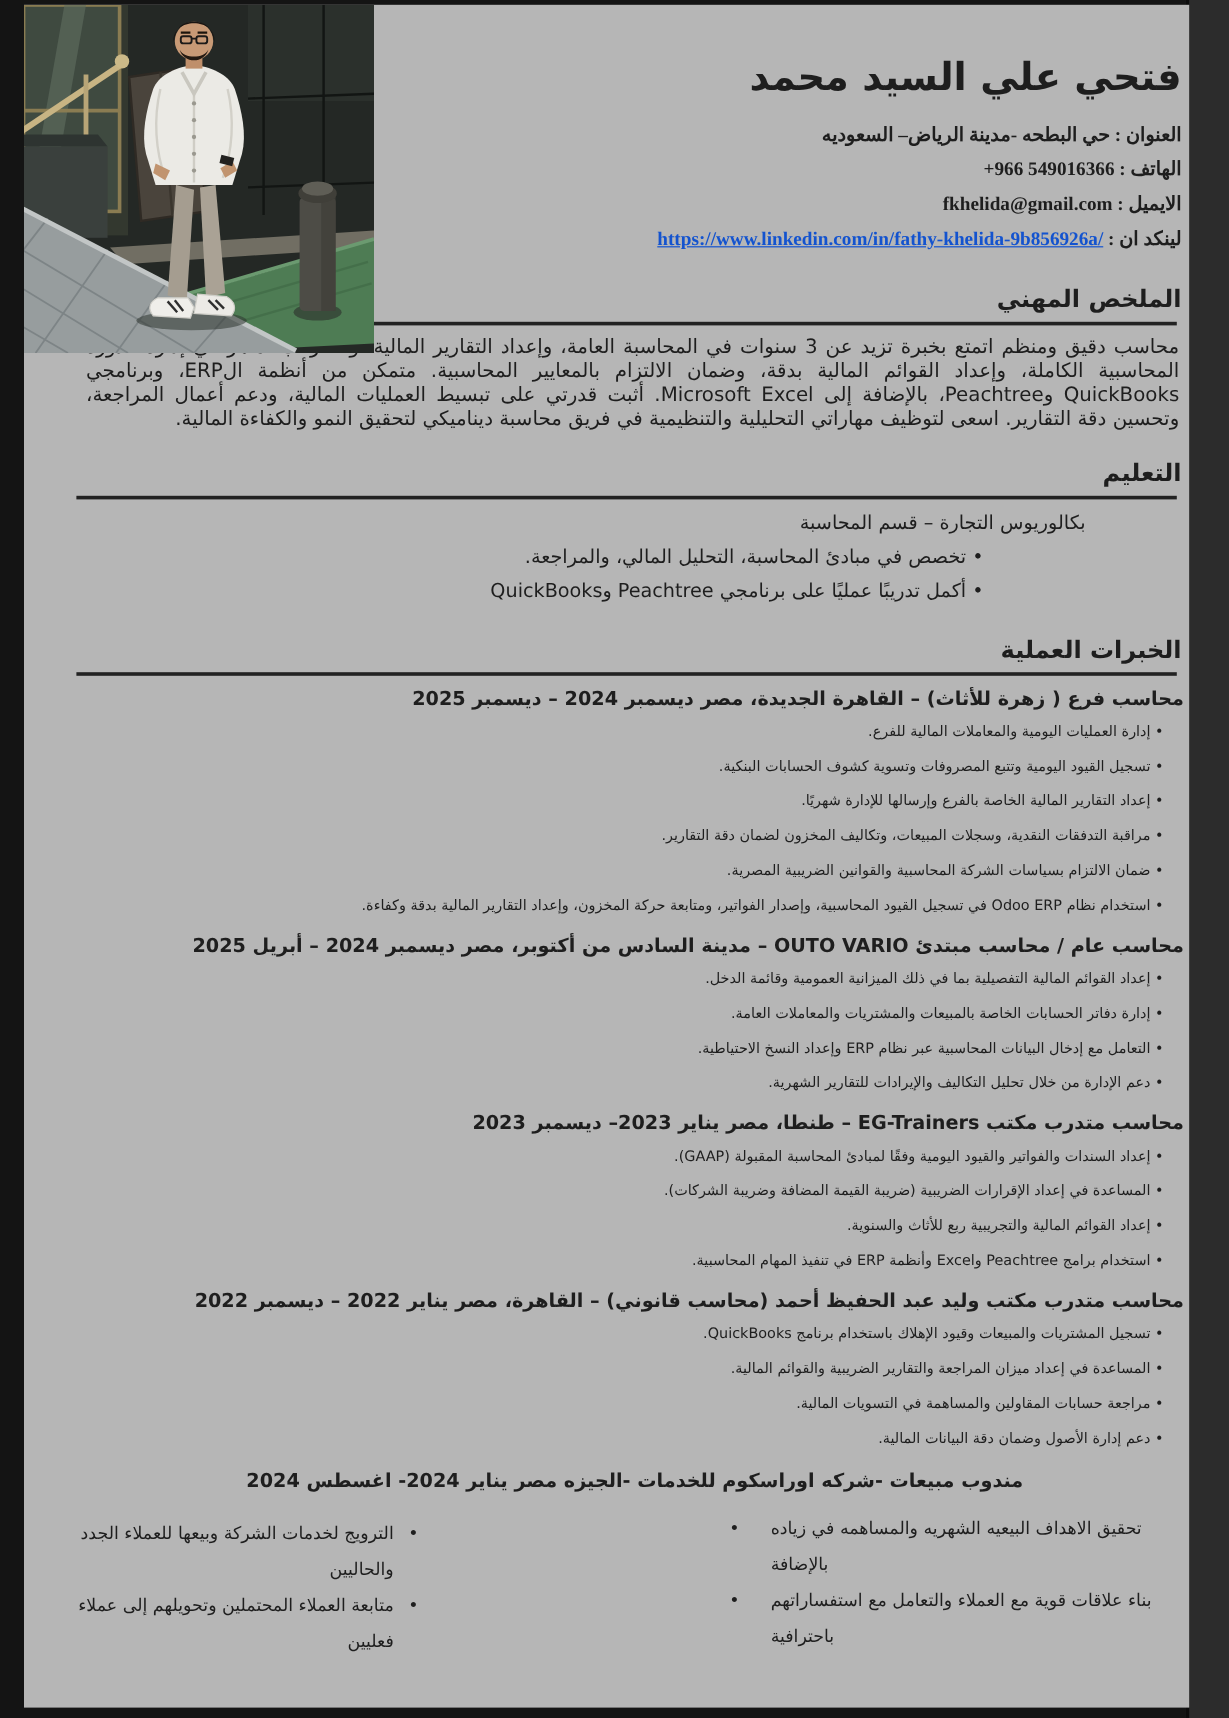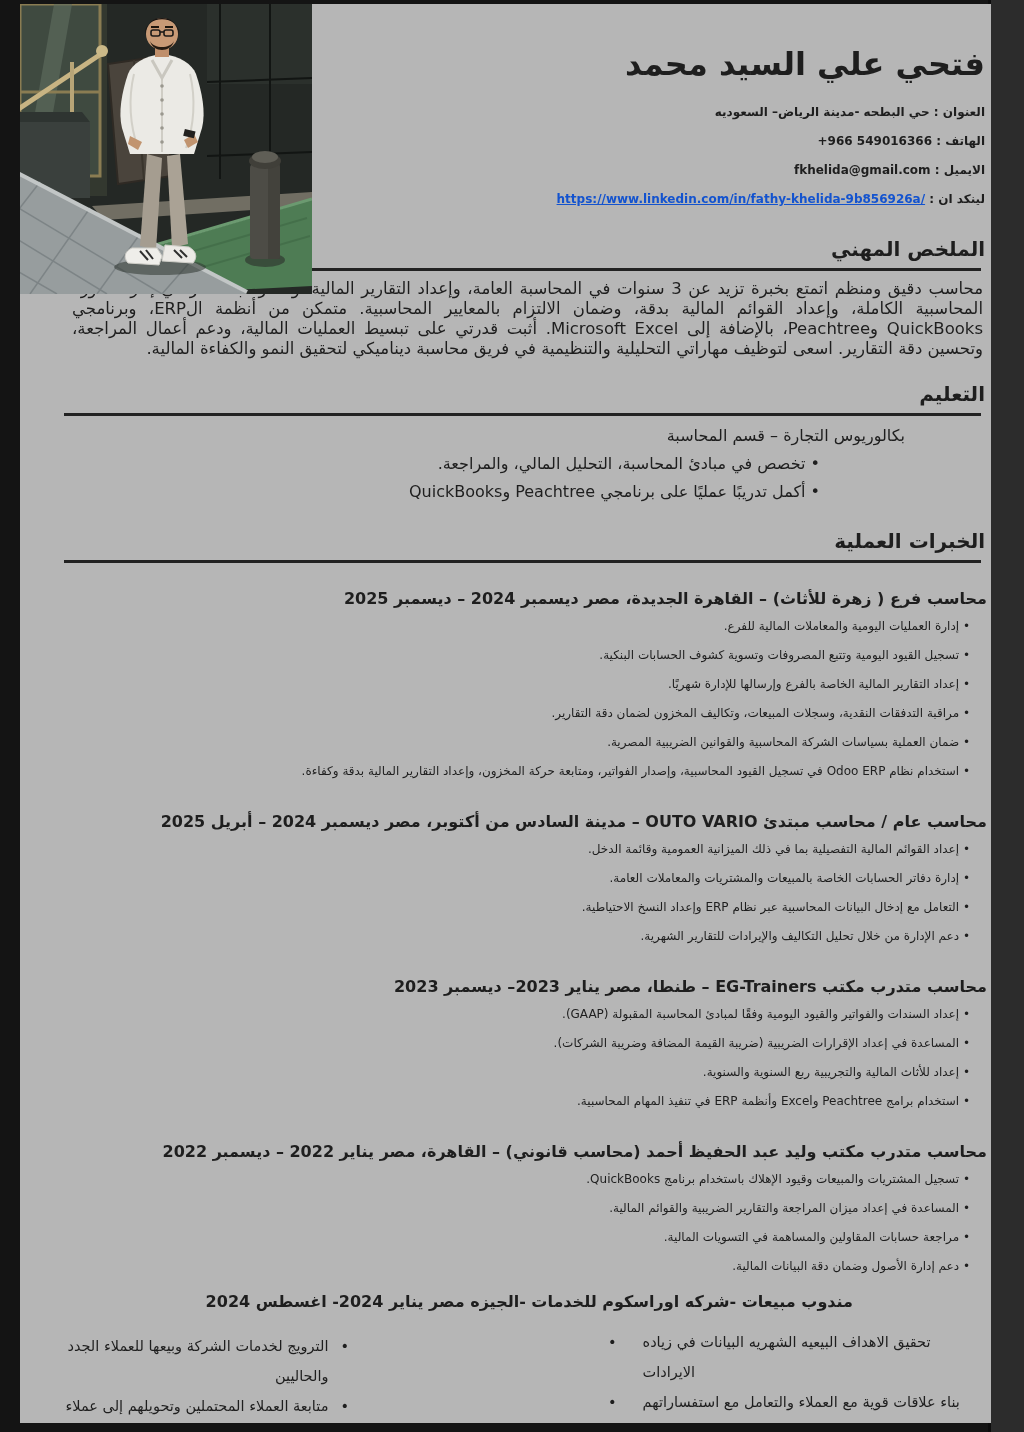--- a/index.html
+++ b/index.html
@@ -11,30 +11,30 @@
   .right-strip{position:absolute;top:0;right:0;width:33px;height:100%;
     background:#2c2c2c;border-left:3px solid #0c0c0c;}
   .page{
     position:absolute;left:20px;top:4px;width:971px;height:1419px;
     background:#b6b6b6;color:#1e1e1e;direction:rtl;text-align:right;
     overflow:hidden;
   }
   .photo{position:absolute;left:-8px;top:0;width:300px;height:290px;}
   .header{padding:38px 6px 0 0;}
   .name{font-size:32px;font-weight:bold;line-height:44px;margin-bottom:12px;}
-  .contact-line{font-size:12px;font-weight:bold;line-height:29px;}
+  .contact-line{font-size:16px;font-weight:bold;line-height:29px;font-family:Liberation Serif, serif;}
   .ltr{direction:ltr;unicode-bidi:isolate;}
   .link{color:#1353cf;text-decoration:underline;}
   .sec-h{font-size:20px;font-weight:bold;padding-left:8px;margin:20px 6px 0 0;line-height:30px;}
   .rule{border-top:3px solid #222;margin:4px 10px 0 44px;height:0;}
   .summary{font-size:16.5px;line-height:20px;text-align:justify;margin:8px 8px 0 52px;}
   .edu{margin:6px 86px 0 0;font-size:16px;line-height:28px;}
   .edu .li{padding-right:85px;}
   .li::before{content:"• ";}
-  .xp-title{font-weight:bold;font-size:16px;margin:23px 4px 0 0;line-height:26px;white-space:nowrap;}
+  .xp-title{font-weight:bold;font-size:16px;margin:6px 4px 0 0;line-height:26px;white-space:nowrap;}
   .xp-li{font-size:12px;line-height:29px;padding:0 21px 0 40px;}
   .sales-title{font-weight:bold;font-size:16px;margin:8px 138px 0 0;line-height:26px;white-space:nowrap;}
   .sales{position:relative;height:100px;margin-top:6px;font-size:14.5px;}
   .sales .row{display:flex;line-height:30px;}
   .col-r{position:absolute;right:31px;top:6px;width:352px;direction:ltr;text-align:left;}
   .col-r .row{gap:26px;}
   .col-r .txt{direction:rtl;unicode-bidi:isolate;}
   .col-l{position:absolute;left:37px;top:10px;width:292px;direction:rtl;}
   .col-l .row{gap:12px;justify-content:flex-start;}
   .bullet-dot{flex:0 0 auto;}
@@ -172,55 +172,55 @@
 
   <div class="sec-h">الخبرات العملية</div>
   <div class="rule"></div>
 
   <div>
     <div class="xp-title">محاسب فرع ( زهرة للأثاث) – القاهرة الجديدة، مصر ديسمبر 2024 – ديسمبر 2025</div>
     <div class="xp-li li">إدارة العمليات اليومية والمعاملات المالية للفرع.</div>
     <div class="xp-li li">تسجيل القيود اليومية وتتبع المصروفات وتسوية كشوف الحسابات البنكية.</div>
     <div class="xp-li li">إعداد التقارير المالية الخاصة بالفرع وإرسالها للإدارة شهريًا.</div>
     <div class="xp-li li">مراقبة التدفقات النقدية، وسجلات المبيعات، وتكاليف المخزون لضمان دقة التقارير.</div>
-    <div class="xp-li li">ضمان العملية بسياسات الشركة المحاسبية والقوانين الضريبية المصرية.</div>
+    <div class="xp-li li">ضمان الالتزام بسياسات الشركة المحاسبية والقوانين الضريبية المصرية.</div>
     <div class="xp-li li">استخدام نظام Odoo ERP في تسجيل القيود المحاسبية، وإصدار الفواتير، ومتابعة حركة المخزون، وإعداد التقارير المالية بدقة وكفاءة.</div>
   </div>
 
   <div>
     <div class="xp-title">محاسب عام / محاسب مبتدئ OUTO VARIO – مدينة السادس من أكتوبر، مصر  ديسمبر 2024 – أبريل 2025</div>
     <div class="xp-li li">إعداد القوائم المالية التفصيلية بما في ذلك الميزانية العمومية وقائمة الدخل.</div>
     <div class="xp-li li">إدارة دفاتر الحسابات الخاصة بالمبيعات والمشتريات والمعاملات العامة.</div>
     <div class="xp-li li">التعامل مع إدخال البيانات المحاسبية عبر نظام ERP وإعداد النسخ الاحتياطية.</div>
     <div class="xp-li li">دعم الإدارة من خلال تحليل التكاليف والإيرادات للتقارير الشهرية.</div>
   </div>
 
   <div>
     <div class="xp-title">محاسب متدرب مكتب EG-Trainers – طنطا، مصر  يناير 2023– ديسمبر 2023</div>
     <div class="xp-li li">إعداد السندات والفواتير والقيود اليومية وفقًا لمبادئ المحاسبة المقبولة (GAAP).</div>
     <div class="xp-li li">المساعدة في إعداد الإقرارات الضريبية (ضريبة القيمة المضافة وضريبة الشركات).</div>
-    <div class="xp-li li">إعداد للأثاث المالية والتجريبية ربع السنوية والسنوية.</div>
+    <div class="xp-li li">إعداد القوائم المالية والتجريبية ربع للأثاث والسنوية.</div>
     <div class="xp-li li">استخدام برامج Peachtree وExcel وأنظمة ERP في تنفيذ المهام المحاسبية.</div>
   </div>
 
   <div>
     <div class="xp-title">محاسب متدرب مكتب وليد عبد الحفيظ أحمد (محاسب قانوني) – القاهرة، مصر  يناير 2022 – ديسمبر 2022</div>
     <div class="xp-li li">تسجيل المشتريات والمبيعات وقيود الإهلاك باستخدام برنامج QuickBooks.</div>
     <div class="xp-li li">المساعدة في إعداد ميزان المراجعة والتقارير الضريبية والقوائم المالية.</div>
     <div class="xp-li li">مراجعة حسابات المقاولين والمساهمة في التسويات المالية.</div>
     <div class="xp-li li">دعم إدارة الأصول وضمان دقة البيانات المالية.</div>
   </div>
 
   <div>
     <div class="sales-title">مندوب مبيعات -شركه اوراسكوم للخدمات -الجيزه مصر  يناير 2024- اغسطس 2024</div>
     <div class="sales">
       <div class="col-r">
         <div class="row">
           <span class="bullet-dot">•</span>
-          <span class="txt">تحقيق الاهداف البيعيه الشهريه البيانات في زياده الايرادات</span>
+          <span class="txt">تحقيق الاهداف البيعيه الشهريه والمساهمه في زياده بالإضافة</span>
         </div>
         <div class="row">
           <span class="bullet-dot">•</span>
           <span class="txt">بناء علاقات قوية مع العملاء والتعامل مع استفساراتهم باحترافية</span>
         </div>
       </div>
       <div class="col-l">
         <div class="row">
           <span class="bullet-dot">•</span>
           <span class="txt">الترويج لخدمات الشركة وبيعها للعملاء الجدد والحاليين</span>

